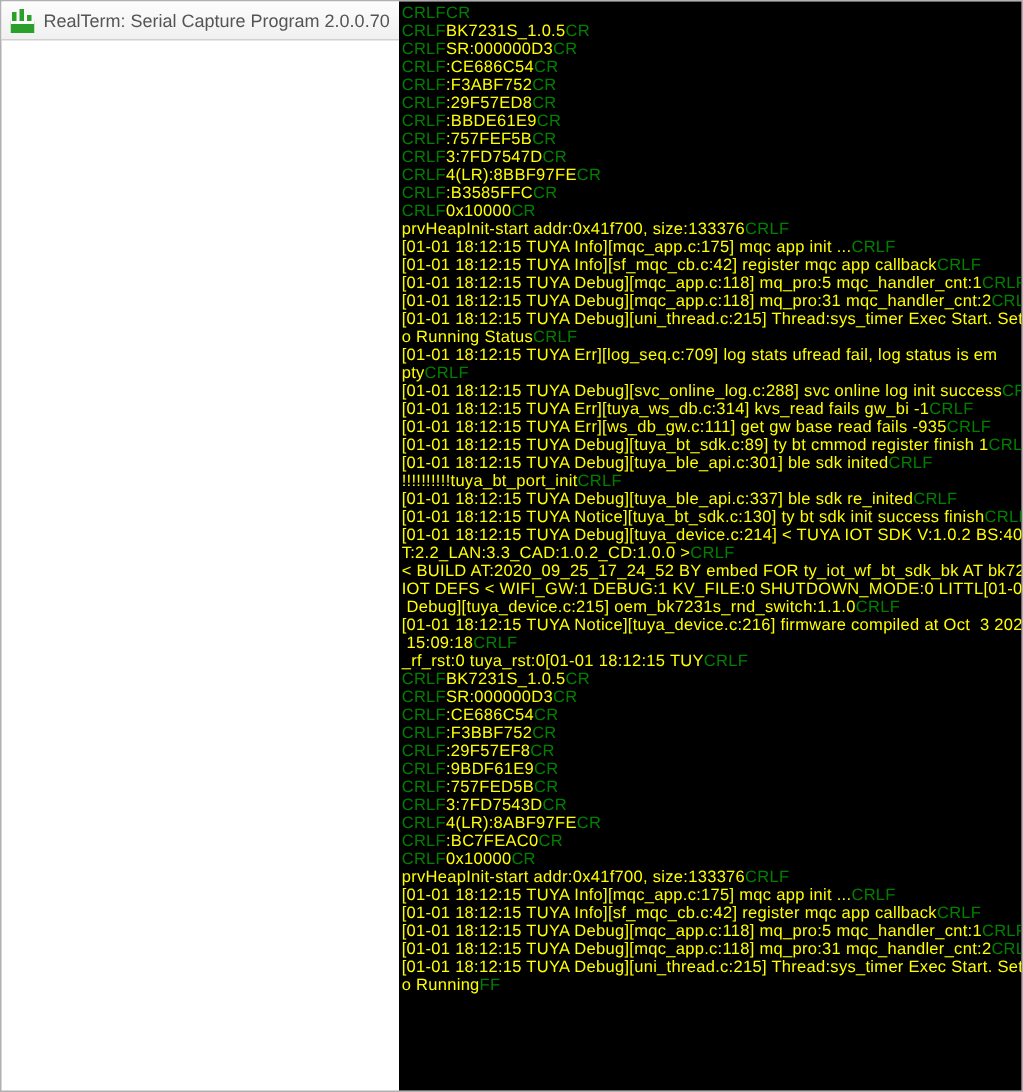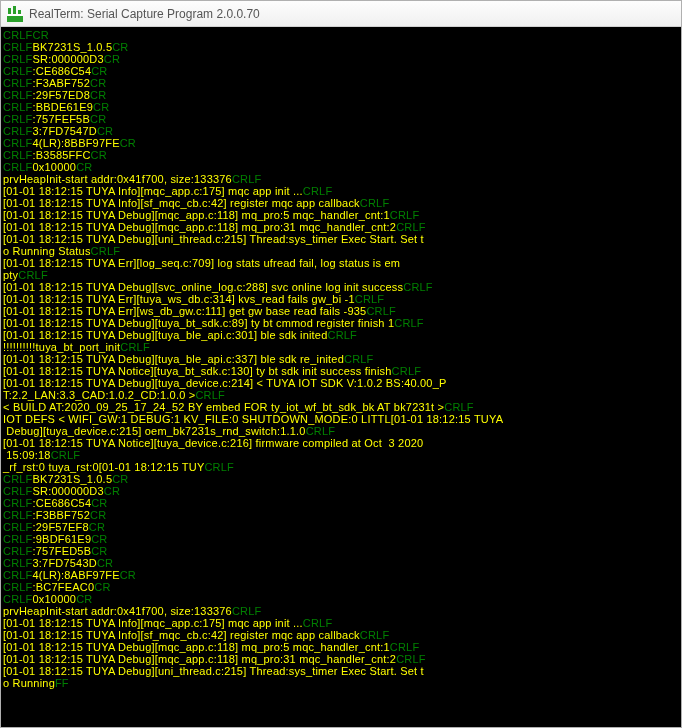--- a/index.html
+++ b/index.html
@@ -5,21 +5,21 @@
   * { margin: 0; padding: 0; box-sizing: border-box; }
   html, body { width: 682px; height: 728px; overflow: hidden; }
   body {
     font-family: "Segoe UI", Tahoma, sans-serif;
     background: #f0f0f0;
   }
   .window {
     width: 682px; height: 728px;
     background: #fff;
     border: 1px solid #b0b0b0;
-    display: flex; flex-direction: column;
+    display: flex; flex-direction: row;
   }
   .titlebar {
     height: 26px;
     background: linear-gradient(#fdfdfd, #f0f0f0);
     border-bottom: 1px solid #d0d0d0;
     display: flex; align-items: center;
     padding: 0 6px;
     gap: 6px;
   }
   .app-icon {

